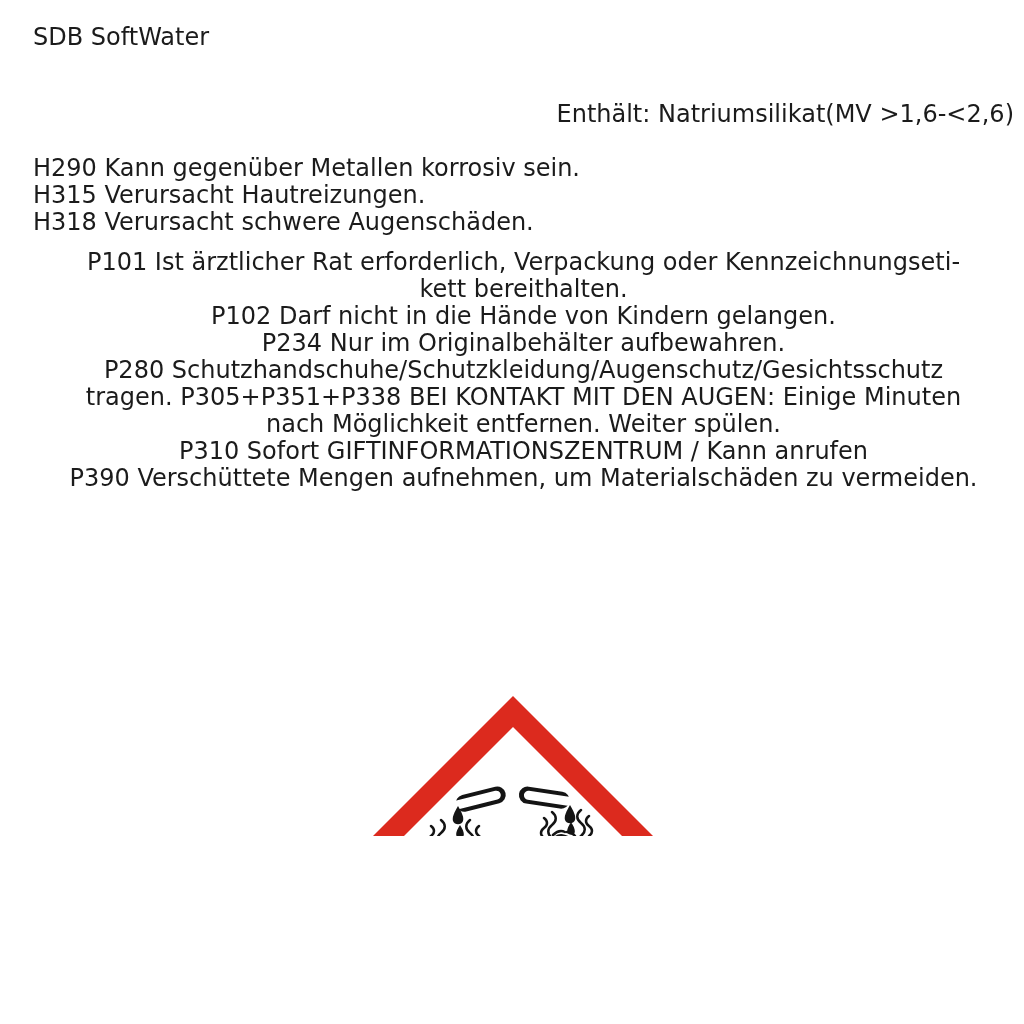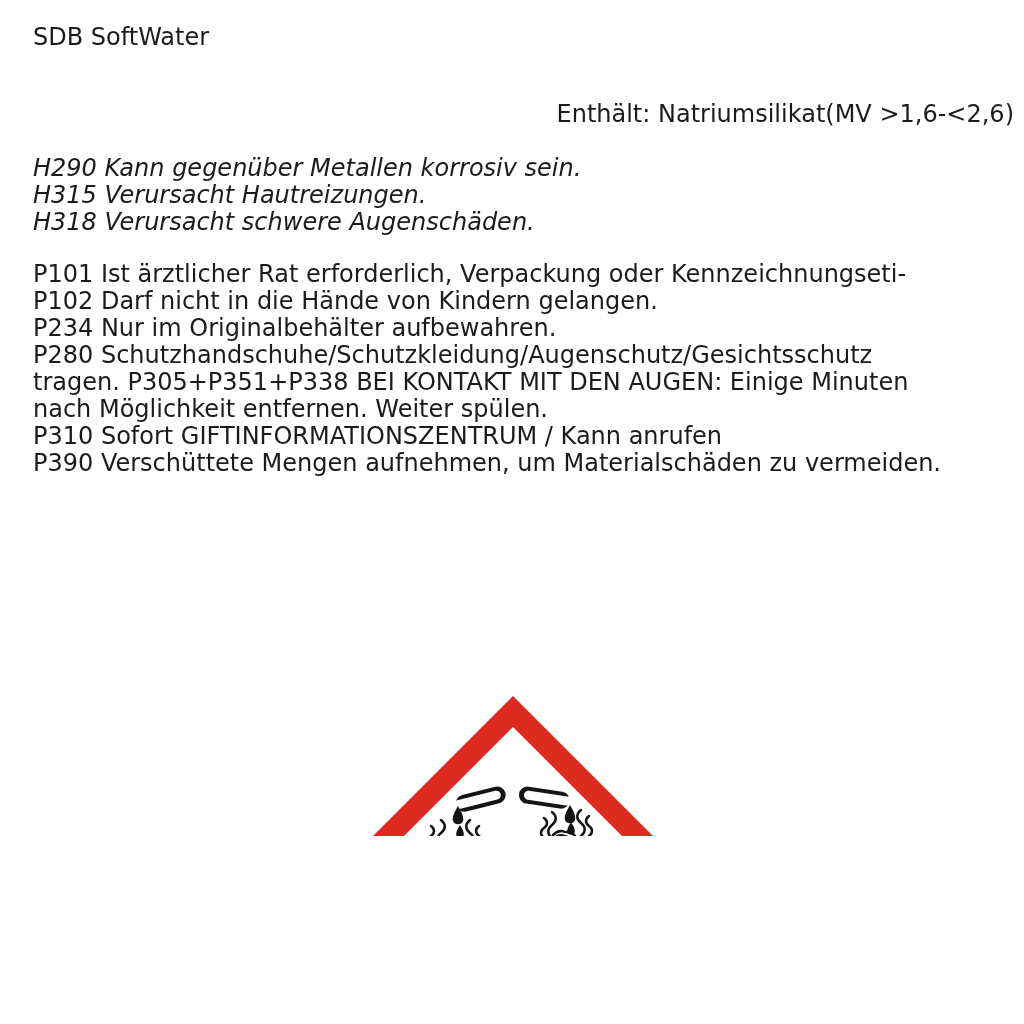--- a/index.html
+++ b/index.html
@@ -13,22 +13,22 @@
   }
   .textline{
     font-size:24px;
     line-height:27px;
     white-space:pre;
     color:#1b1b1b;
   }
   .sec{position:absolute;left:33px;right:10px;}
   #sec-title{top:24px;}
   #sec-contains{top:101px;text-align:right;}
-  #sec-hazards{top:155px;font-style:italic;}
-  #sec-precautions{top:261px;}
+  #sec-hazards{top:155px;}
+  #sec-precautions{top:249px;text-align:center;}
   #pictogram{
     position:absolute;
     left:363px;top:694px;
     width:300px;height:300px;
   }
 </style>
 </head>
 <body>
 
 <div class="page">
@@ -42,20 +42,21 @@
   </div>
 
   <div class="sec" id="sec-hazards">
     <div class="textline">H290 Kann gegenüber Metallen korrosiv sein.</div>
     <div class="textline">H315 Verursacht Hautreizungen.</div>
     <div class="textline">H318 Verursacht schwere Augenschäden.</div>
   </div>
 
   <div class="sec" id="sec-precautions">
     <div class="textline">P101 Ist ärztlicher Rat erforderlich, Verpackung oder Kennzeichnungseti-</div>
+    <div class="textline">kett bereithalten.</div>
     <div class="textline">P102 Darf nicht in die Hände von Kindern gelangen.</div>
     <div class="textline">P234 Nur im Originalbehälter aufbewahren.</div>
     <div class="textline">P280 Schutzhandschuhe/Schutzkleidung/Augenschutz/Gesichtsschutz</div>
     <div class="textline">tragen. P305+P351+P338 BEI KONTAKT MIT DEN AUGEN: Einige Minuten</div>
     <div class="textline">nach Möglichkeit entfernen. Weiter spülen.</div>
     <div class="textline">P310 Sofort GIFTINFORMATIONSZENTRUM / Kann anrufen</div>
     <div class="textline">P390 Verschüttete Mengen aufnehmen, um Materialschäden zu vermeiden.</div>
   </div>
 
   <svg id="pictogram" viewBox="0 0 300 300" xmlns="http://www.w3.org/2000/svg" aria-hidden="true">

